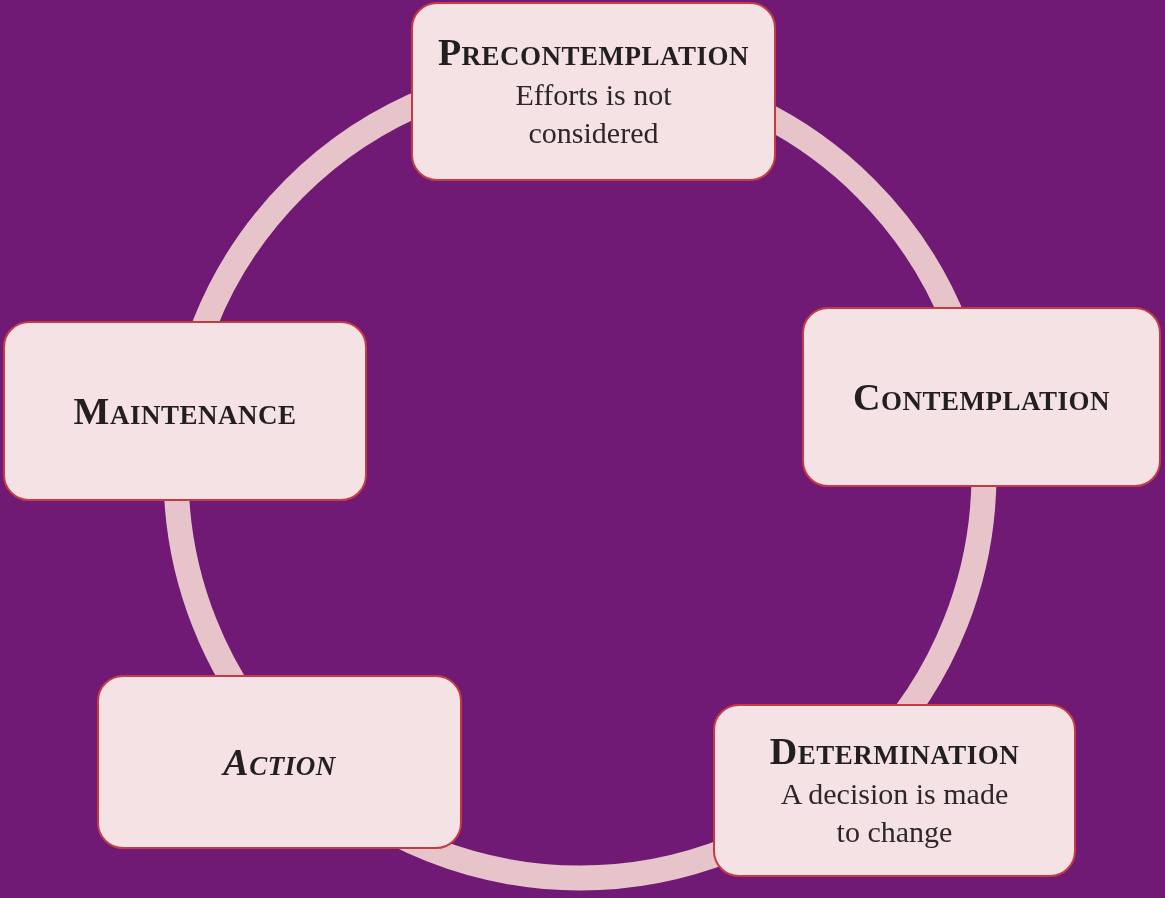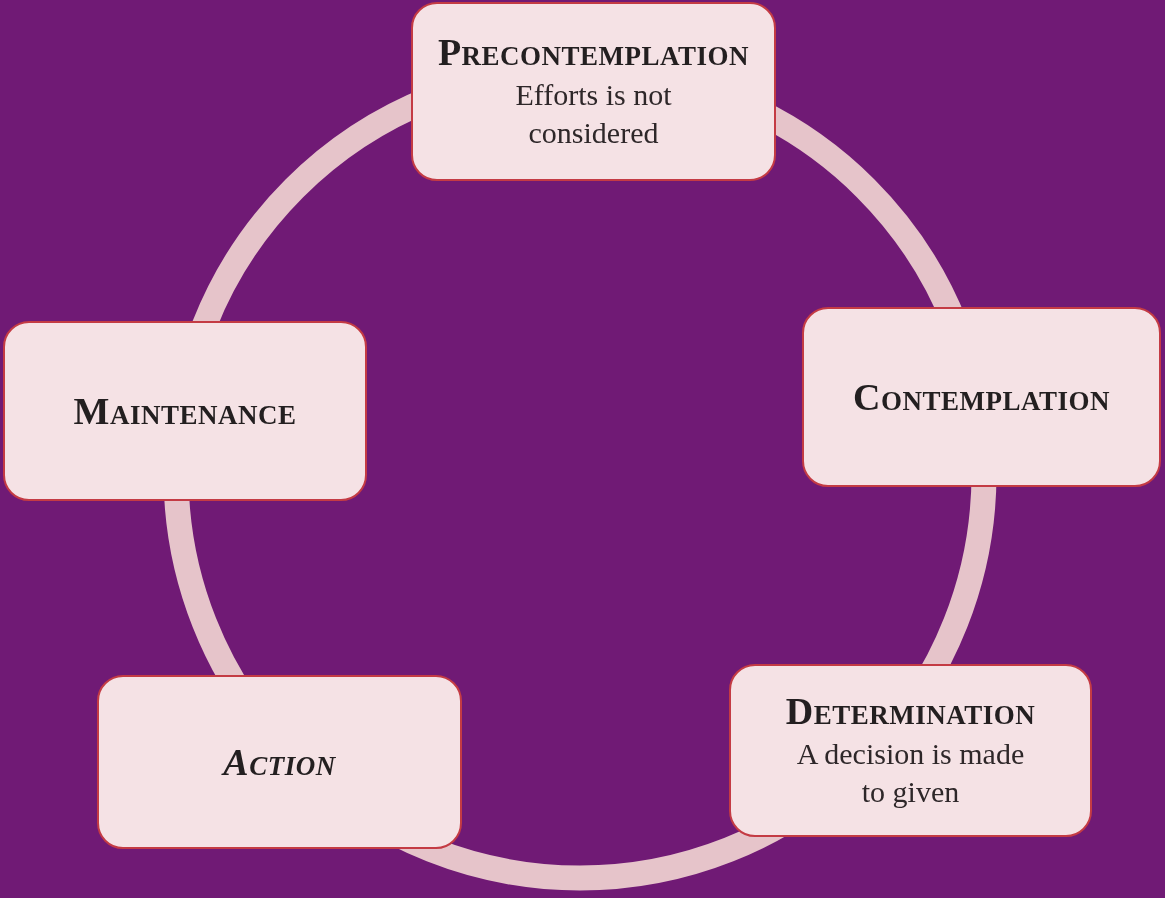--- a/index.html
+++ b/index.html
@@ -46,21 +46,21 @@
   }
   .stage-body {
     font-size: 30px;
     line-height: 38px;
     color: #2e2729;
     white-space: pre-line;
   }
   
   .pos-precontemplation { left: 411px; top: 2px;   width: 365px; height: 179px; }
   .pos-contemplation    { left: 802px; top: 307px; width: 359px; height: 180px; }
-  .pos-determination    { left: 713px; top: 664px; width: 363px; height: 173px; margin-left: 16px; }
+  .pos-determination    { left: 713px; top: 704px; width: 363px; height: 173px; }
   .pos-action           { left: 97px;  top: 675px; width: 365px; height: 174px; font-style: italic; }
   .pos-maintenance      { left: 3px;   top: 305px; width: 364px; height: 180px; margin-top: 16px; }
 </style>
 </head>
 <body>
 
 <div id="canvas">
 
   <svg id="ring-svg" viewBox="0 0 1165 898" xmlns="http://www.w3.org/2000/svg">
     <circle cx="580" cy="474" r="404" fill="none" stroke-width="25" stroke="#e6c4ca"></circle>
@@ -72,21 +72,21 @@
 considered</div>
   </div>
 
   <div class="stage pos-contemplation">
     <div class="stage-title">Contemplation</div>
   </div>
 
   <div class="stage pos-determination">
     <div class="stage-title">Determination</div>
     <div class="stage-body">A decision is made
-to given</div>
+to change</div>
   </div>
 
   <div class="stage pos-action">
     <div class="stage-title">Action</div>
   </div>
 
   <div class="stage pos-maintenance">
     <div class="stage-title">Maintenance</div>
   </div>
 

